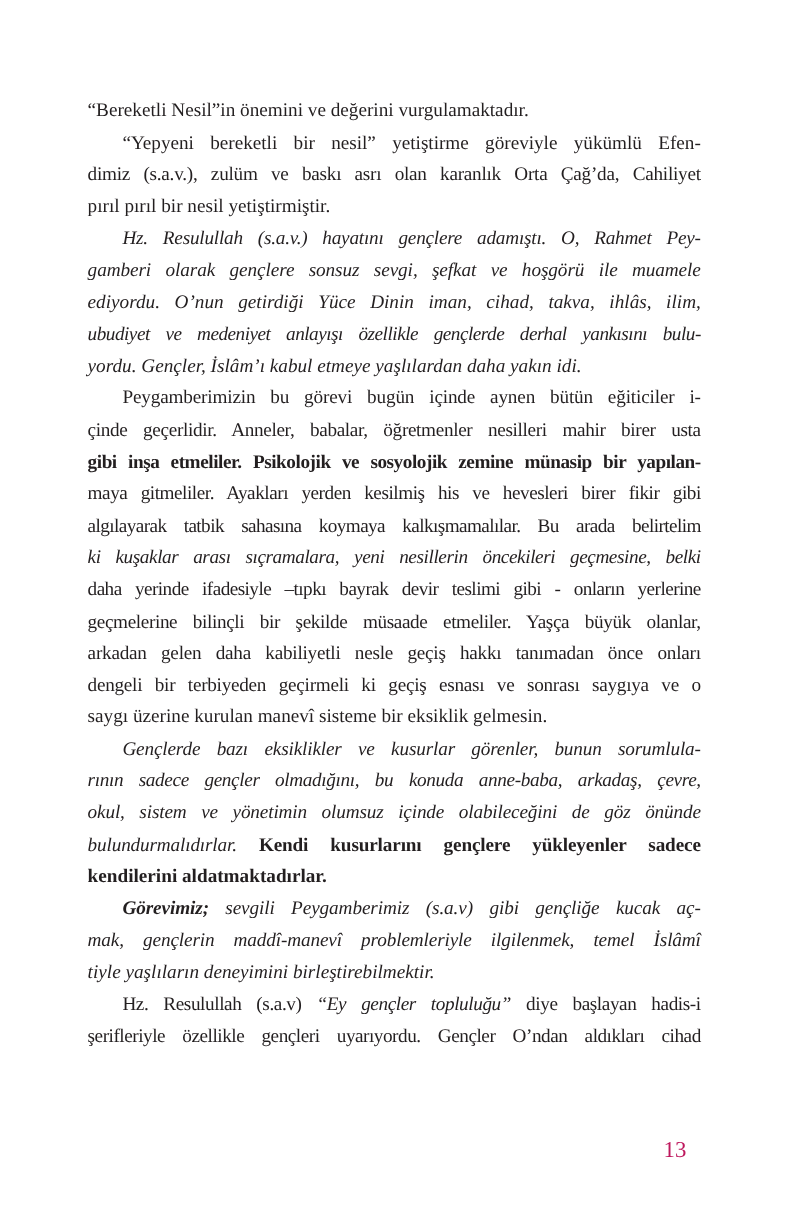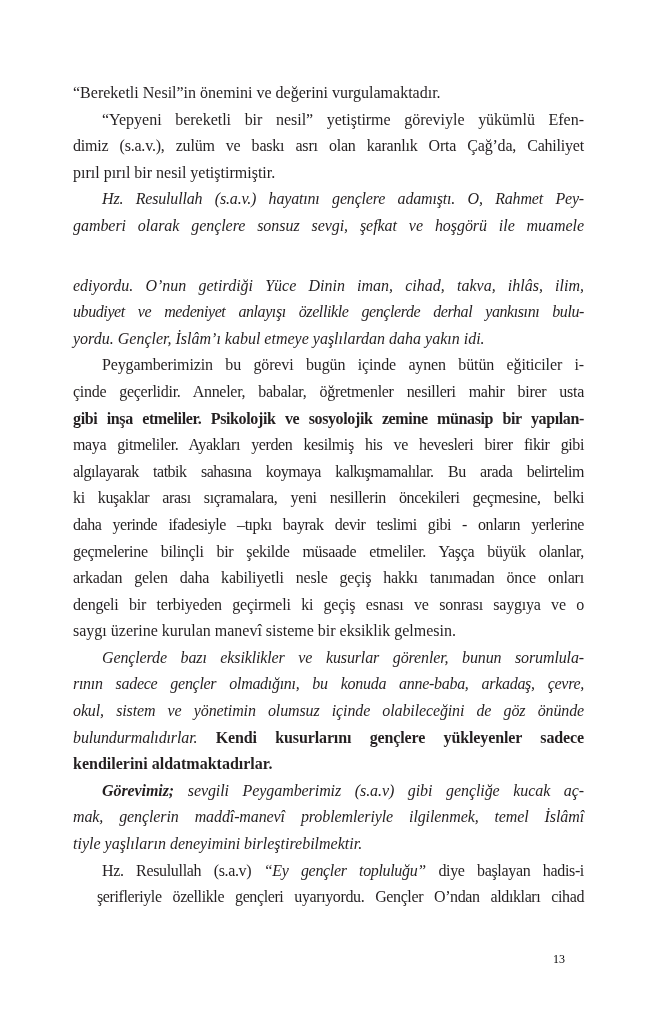--- a/index.html
+++ b/index.html
@@ -36,56 +36,56 @@
   }
   .line.indent {
     padding-left: 29px;
   }
   .it { font-style: italic; }
   .b { font-weight: bold; }
   .page-number {
     position: absolute;
     left: 553px;
     top: 947px;
-    font-size: 12px;
+    font-size: 19px;
     line-height: 24px;
     font-family: "Liberation Serif", "DejaVu Serif", serif;
-    color: #000000;
+    color: #be185d;
   }
 </style>
 </head>
 <body>
 
 <div class="page">
 
   <div>
     <span class="line last">“Bereketli Nesil”in önemini ve değerini vurgulamaktadır.</span>
   </div>
 
   <div>
     <span class="line indent" style="white-space: nowrap; letter-spacing: -0.0151367px;">“Yepyeni bereketli bir nesil” yetiştirme göreviyle yükümlü Efen-</span>
     <span class="line" style="white-space: nowrap; letter-spacing: -0.208116px;">dimiz (s.a.v.), zulüm ve baskı asrı olan karanlık Orta Çağ’da, Cahiliyet</span>
     <span class="line last">pırıl pırıl bir nesil yetiştirmiştir.</span>
   </div>
 
   <div class="it">
     <span class="line indent" style="white-space: nowrap; letter-spacing: -0.17661px;">Hz. Resulullah (s.a.v.) hayatını gençlere adamıştı. O, Rahmet Pey-</span>
     <span class="line" style="white-space: nowrap; letter-spacing: -0.0548041px;">gamberi olarak gençlere sonsuz sevgi, şefkat ve hoşgörü ile muamele</span>
-    <span class="line" style="white-space: nowrap; margin-top: 33px;">ediyordu. O’nun getirdiği Yüce Dinin iman, cihad, takva, ihlâs, ilim,</span>
+    <span class="line" style="white-space: nowrap;">ediyordu. O’nun getirdiği Yüce Dinin iman, cihad, takva, ihlâs, ilim,</span>
     <span class="line" style="white-space: nowrap; letter-spacing: -0.412671px;">ubudiyet ve medeniyet anlayışı özellikle gençlerde derhal yankısını bulu-</span>
     <span class="line last">yordu. Gençler, İslâm’ı kabul etmeye yaşlılardan daha yakın idi.</span>
   </div>
 
   <div>
     <span class="line indent" style="white-space: nowrap; letter-spacing: -0.133545px;">Peygamberimizin bu görevi bugün içinde aynen bütün eğiticiler i-</span>
     <span class="line" style="white-space: nowrap; letter-spacing: -0.281461px;">çinde geçerlidir. Anneler, babalar, öğretmenler nesilleri mahir birer usta</span>
     <span class="line" style="white-space: nowrap; letter-spacing: -0.371575px; font-weight: bold;">gibi inşa etmeliler. Psikolojik ve sosyolojik zemine münasip bir yapılan-</span>
     <span class="line" style="white-space: nowrap; letter-spacing: -0.386042px;">maya gitmeliler. Ayakları yerden kesilmiş his ve hevesleri birer fikir gibi</span>
     <span class="line" style="white-space: nowrap; letter-spacing: -0.4898px;">algılayarak tatbik sahasına koymaya kalkışmamalılar. Bu arada belirtelim</span>
-    <span class="line" style="white-space: nowrap; letter-spacing: -0.336571px;">ki kuşaklar arası sıçramalara, yeni nesillerin öncekileri geçmesine, belki</span>
+    <span class="line" style="white-space: nowrap; letter-spacing: -0.336571px; font-style: italic;">ki kuşaklar arası sıçramalara, yeni nesillerin öncekileri geçmesine, belki</span>
     <span class="line" style="white-space: nowrap; letter-spacing: -0.464021px;">daha yerinde ifadesiyle –tıpkı bayrak devir teslimi gibi - onların yerlerine</span>
     <span class="line" style="white-space: nowrap; letter-spacing: -0.314887px;">geçmelerine bilinçli bir şekilde müsaade etmeliler. Yaşça büyük olanlar,</span>
     <span class="line" style="white-space: nowrap; letter-spacing: -0.201116px;">arkadan gelen daha kabiliyetli nesle geçiş hakkı tanımadan önce onları</span>
     <span class="line" style="white-space: nowrap; letter-spacing: -0.224609px;">dengeli bir terbiyeden geçirmeli ki geçiş esnası ve sonrası saygıya ve o</span>
     <span class="line last">saygı üzerine kurulan manevî sisteme bir eksiklik gelmesin.</span>
   </div>
 
   <div>
     <span class="line indent" style="white-space: nowrap; letter-spacing: -0.126683px;"><span class="it">Gençlerde bazı eksiklikler ve kusurlar görenler, bunun sorumlula-</span></span>
     <span class="line" style="white-space: nowrap; letter-spacing: -0.292572px; font-family: Liberation Serif, serif;"><span class="it">rının sadece gençler olmadığını, bu konuda anne-baba, arkadaş, çevre,</span></span>
@@ -95,18 +95,18 @@
   </div>
 
   <div>
     <span class="line indent" style="white-space: nowrap; letter-spacing: -0.0769043px;"><span class="b it">Görevimiz;</span><span class="it"> sevgili Peygamberimiz (s.a.v) gibi gençliğe kucak aç-</span></span>
     <span class="line it" style="white-space: nowrap; letter-spacing: -0.100513px;">mak, gençlerin maddî-manevî problemleriyle ilgilenmek, temel İslâmî</span>
     <span class="line last it">tiyle yaşlıların deneyimini birleştirebilmektir.</span>
   </div>
 
   <div>
     <span class="line indent" style="white-space: nowrap; letter-spacing: -0.336287px;"><span>Hz. Resulullah (s.a.v) </span><span class="it">“Ey gençler topluluğu”</span><span> diye başlayan hadis-i</span></span>
-    <span class="line" style="white-space: nowrap; letter-spacing: -0.392314px; margin-left: 24px;">şerifleriyle özellikle gençleri uyarıyordu. Gençler O’ndan aldıkları cihad</span>
+    <span class="line" style="white-space: nowrap; letter-spacing: -0.392314px;">şerifleriyle özellikle gençleri uyarıyordu. Gençler O’ndan aldıkları cihad</span>
   </div>
 
 </div>
 
 <div class="page-number">13</div>
 
 </body></html>

